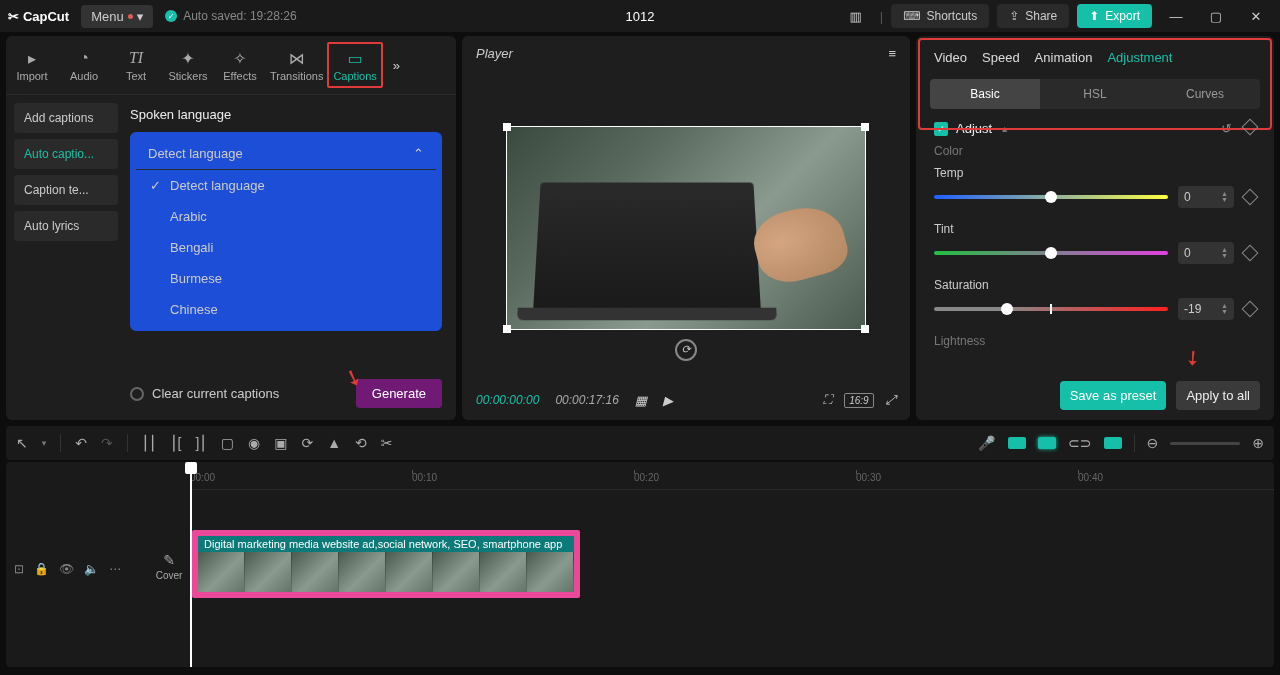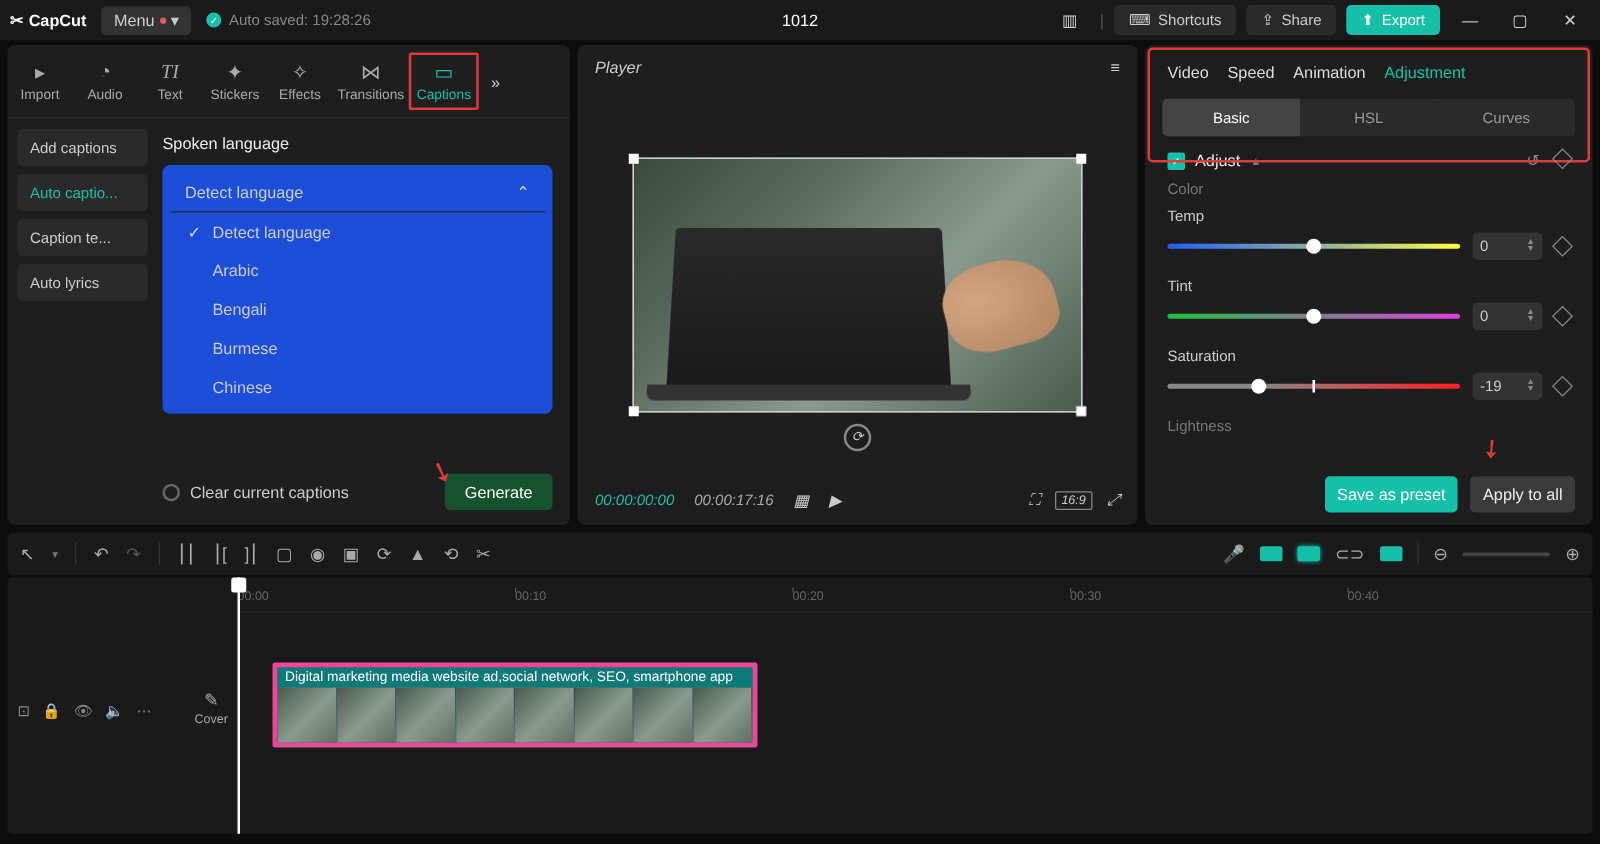--- a/index.html
+++ b/index.html
@@ -29,21 +29,21 @@
 .content-area { flex:1; padding:12px 14px 0 4px; display:flex; flex-direction:column; }
 .section-title { color:#eee; font-weight:500; margin-bottom:10px; }
 .dropdown { background:#1d4ed8; border:6px solid #1d4ed8; border-radius:6px; }
 .dd-head { padding:8px 12px; display:flex; justify-content:space-between; align-items:center; cursor:pointer; border-bottom:1px solid #2a2a2a; }
 .dd-list { max-height:180px; overflow:auto; }
 .dd-item { padding:8px 12px 8px 34px; cursor:pointer; position:relative; }
 .dd-item.sel::before { content:"✓"; position:absolute; left:14px; color:#ccc; }
 .gen-row { margin-top:auto; padding:10px 0 12px 0; display:flex; align-items:center; justify-content:space-between; position:relative; }
 .clear-cap { display:flex; align-items:center; gap:8px; }
 .clear-cap .chk { width:14px; height:14px; border-radius:50%; border:2px solid #666; }
-.gen-btn { background:#14532d; color:#fff; padding:7px 16px; border-radius:4px; cursor:pointer; font-weight:500; font-size:13px; }
+.gen-btn { background:#701a75; color:#fff; padding:7px 16px; border-radius:4px; cursor:pointer; font-weight:500; font-size:13px; }
 .arrow-red { position:absolute; right:80px; top:-4px; color:#e03a3a; font-size:22px; transform:rotate(20deg); }
 .panel-player { width:448px; background:#1e1e1e; border-radius:6px; display:flex; flex-direction:column;font-style:italic; }
 .player-head { padding:10px 14px; display:flex; justify-content:space-between; align-items:center; }
 .video-wrap { flex:1; display:flex; align-items:center; justify-content:center; padding:0 8px; }
 .video-box { width:360px; height:204px; border:1px solid #fff; position:relative; background:linear-gradient(135deg,#3a4a3e 0%,#5a6a5e 30%,#8a9a8e 60%,#4a5a4e 100%); }
 .video-box::before,.video-box::after { content:""; position:absolute; width:8px; height:8px; background:#fff; }
 .video-box::before { top:-4px; left:-4px; }
 .video-box::after { bottom:-4px; right:-4px; }
 .vb-c2,.vb-c3 { position:absolute; width:8px; height:8px; background:#fff; }
 .vb-c2 { top:-4px; right:-4px; } .vb-c3 { bottom:-4px; left:-4px; }
@@ -98,21 +98,21 @@
 .tlt1 { background:#16c0a8; } .tlt2 { background:#16c0a8; box-shadow:0 0 4px #16c0a8; } .tlt4 { background:#16c0a8; }
 .timeline { background:#1a1a1a; margin:2px 6px 6px; border-radius:4px; height:205px; position:relative; padding-top:4px; }
 .ruler { height:24px; position:relative; margin-left:184px; border-bottom:1px solid #2a2a2a; }
 .tick { position:absolute; top:6px; font-size:10px; color:#666; }
 .tick::before { content:""; position:absolute; left:0; top:-2px; width:1px; height:4px; background:#555; }
 .playhead { position:absolute; left:184px; top:0px; bottom:0; width:2px; background:#fff; z-index:5; }
 .playhead::before { content:""; position:absolute; top:0px; left:-5px; width:12px; height:12px; background:#fff; border-radius:2px; }
 .track-left { position:absolute; left:8px; top:100px; display:flex; gap:10px; align-items:center; color:#888; font-size:12px; }
 .cover-btn { position:absolute; left:146px; top:90px; width:34px; display:flex; flex-direction:column; align-items:center; gap:2px; color:#aaa; font-size:10px; cursor:pointer; }
 .cover-btn .pen { font-size:14px; }
-.clip { position:absolute; left:186px; top:68px; width:388px; height:68px; border:4px solid #ec4899; border-radius:2px; overflow:hidden; background:#0a6a6a;margin-left:26px; }
+.clip { position:absolute; left:186px; top:68px; width:388px; height:68px; border:6px solid #ec4899; border-radius:2px; overflow:hidden; background:#0a6a6a; }
 .clip-label { background:#0d7a7a; color:#fff; font-size:11px; padding:2px 6px; white-space:nowrap; overflow:hidden; }
 .clip-thumbs { display:flex; height:50px; }
 .clip-thumb { flex:1; background:linear-gradient(135deg,#4a5a4e,#8a9a8e,#5a6a5e); border-right:1px solid rgba(0,0,0,0.2); }
 </style>
 </head>
 <body>
 
 <div class="titlebar">
   <div class="logo">
     <span>✂</span>

